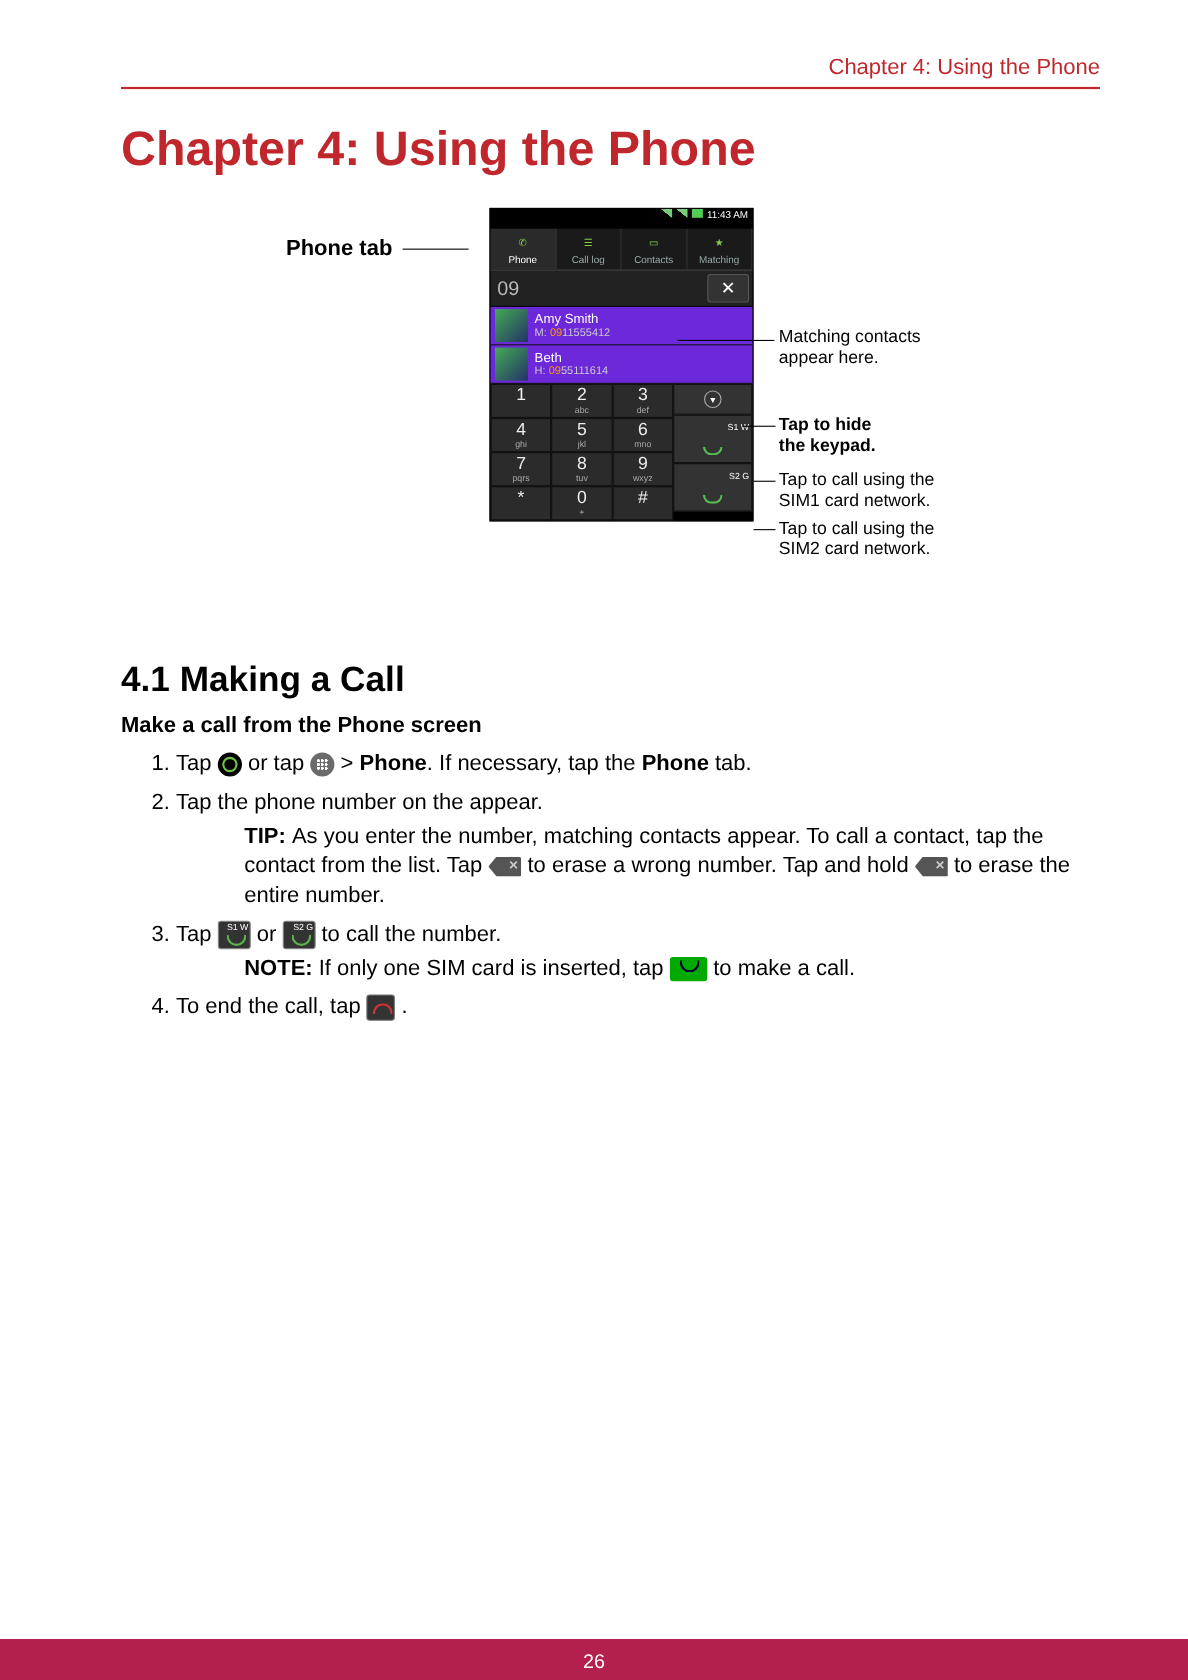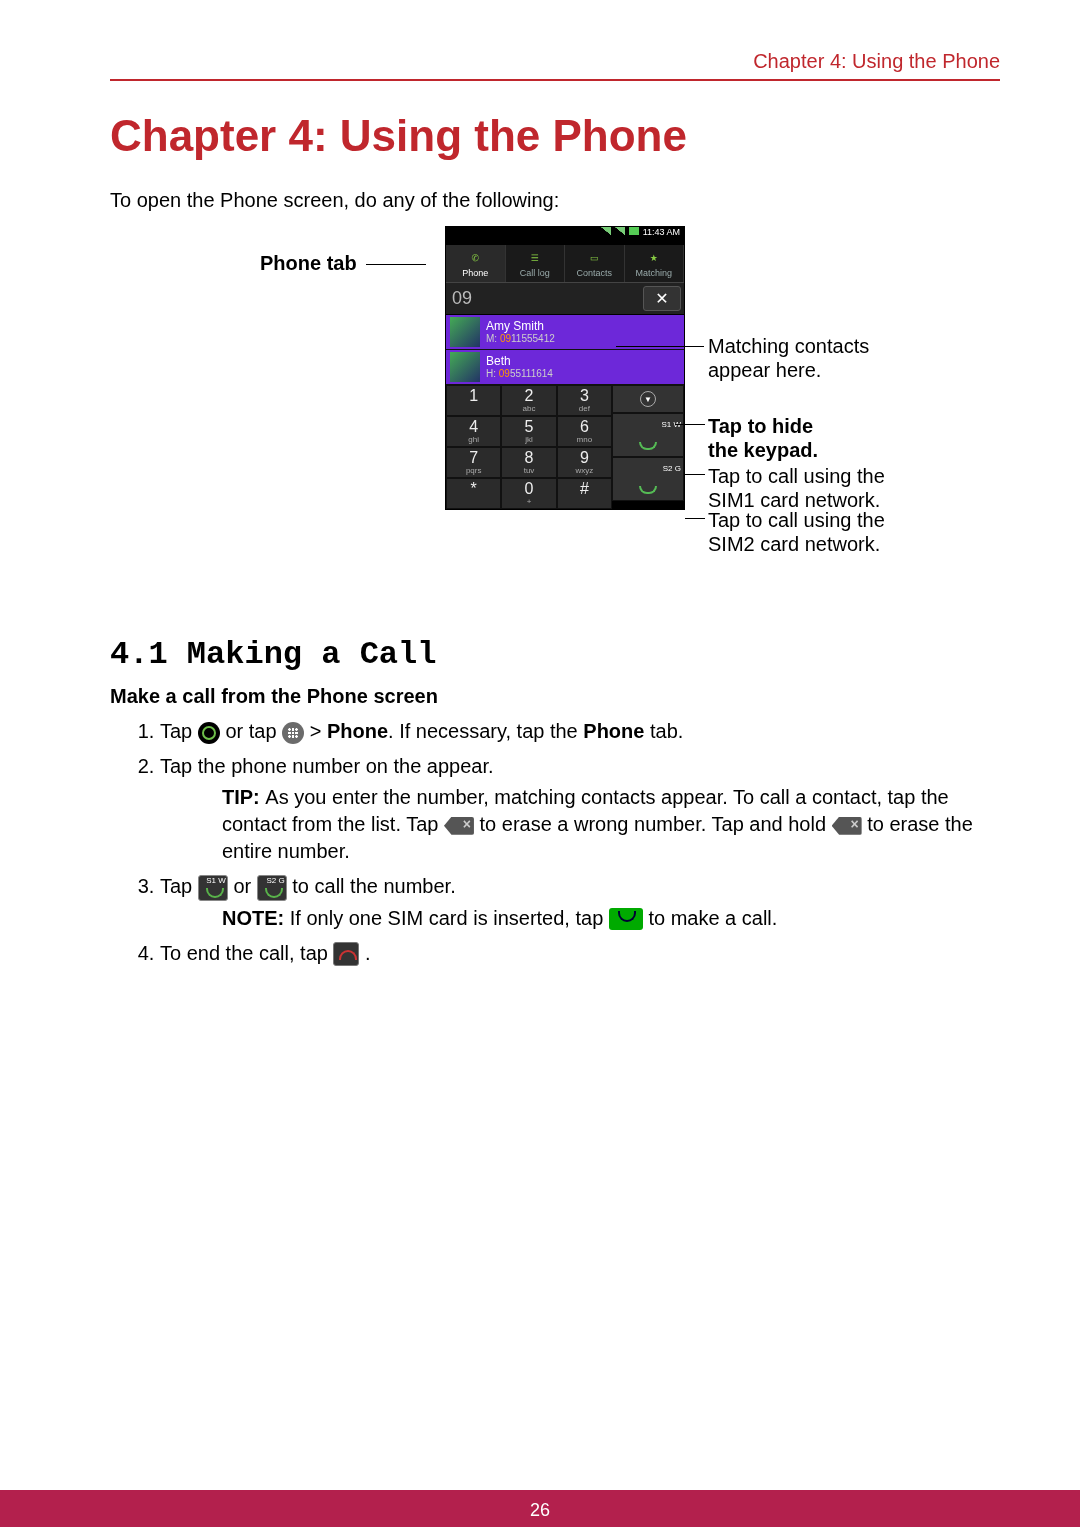--- a/index.html
+++ b/index.html
@@ -6,21 +6,21 @@
   body { font-family: Arial, Helvetica, sans-serif; background: #fff; width: 1080px; }
   .page { padding: 50px 80px 0 110px; min-height: 1470px; background: #fff; }
   .header-line { border-bottom: 2px solid #c0272d; margin-bottom: 30px; padding-bottom: 6px; text-align: right; color: #c0272d; font-size: 20px; }
   h1.chapter { color: #c0272d; font-size: 44px; font-weight: bold; margin: 10px 0 28px 0; }
   .intro { font-size: 20px; margin-bottom: 14px; }
   ul.bullets { list-style: none; margin: 0 0 16px 20px; }
   ul.bullets li { font-size: 20px; margin: 6px 0; }
   ul.bullets li::before { content: "•"; margin-right: 18px; }
   ol.steps { list-style: decimal; margin-left: 50px; font-size: 20px; }
   ol.steps li { margin: 8px 0; line-height: 1.35; }
-  .subh { font-size: 32px; font-weight: bold; margin: 30px 0 12px 0; font-family: Liberation Mono, monospace; }
+  .subh { font-size: 32px; font-weight: bold; margin: 30px 0 12px 0; }
   .subtitle { font-size: 20px; font-weight: bold; margin: 6px 0 10px 0; }
   .indent { margin-left: 62px; font-size: 20px; line-height: 1.35; margin-top: 4px; }
   b { font-weight: bold; }
   .icon-circle { display: inline-block; width: 22px; height: 22px; border-radius: 50%; vertical-align: middle; position: relative; }
   .ic-phone { background: #000; }
   .ic-phone::after { content: ""; position: absolute; width: 10px; height: 10px; border: 2px solid #6fbf4a; border-radius: 50%; top: 4px; left: 4px; }
   .ic-apps { background: #6b6b6b; }
   .ic-apps::after { content: ""; position: absolute; inset: 4px; background:
      radial-gradient(circle at 25% 25%, #fff 1.2px, transparent 1.5px),
      radial-gradient(circle at 50% 25%, #fff 1.2px, transparent 1.5px),
@@ -62,35 +62,34 @@
   .keyrow{display:flex;}
   .key{flex:1;background:#2b2b2b;border:1px solid #111;color:#eee;text-align:center;padding:2px 0;}
   .key .n{font-size:16px;line-height:1;}
   .key .l{font-size:8px;color:#aaa;}
   .sidebtn{background:#333;border:1px solid #111;color:#fff;font-size:8px;text-align:center;height:22px;display:flex;flex-direction:column;align-items:center;justify-content:center;}
   .sidebtn.hide{height:28px;}
   .sidebtn .arc{width:18px;height:8px;border:2px solid #5b5;border-top:none;border-radius:0 0 18px 18px;}
   .keygrid{display:flex;}
   .kcol{flex:3;display:flex;flex-direction:column;}
   .scol{flex:1.3;display:flex;flex-direction:column;}
-  .callout{position:absolute;font-size:20px;color:#000;line-height:1.2;}
+  .callout{position:absolute;font-size:16px;color:#000;line-height:1.2;}
   .lead{position:absolute;border-top:1px solid #000;}
   .footer{background:#b3204d;color:#fff;text-align:center;padding:10px 0;font-size:18px;margin-top:20px;}
 </style>
 </head>
 <body>
 
 <div class="page">
   <div class="header-line">
     <span>Chapter 4: Using the Phone</span>
   </div>
 
   <h1 class="chapter">Chapter 4: Using the Phone</h1>
 
-  <p class="intro">To open the Phone screen, do any of the following:</p>
 
 
   <div class="device-area">
     <div class="ph-label">
       <b>Phone tab</b>
       <span style="display:inline-block;width:60px;border-top:1px solid #000;vertical-align:middle;margin-left:4px;"></span>
     </div>
 
     <div class="device">
       <div class="statusbar">

